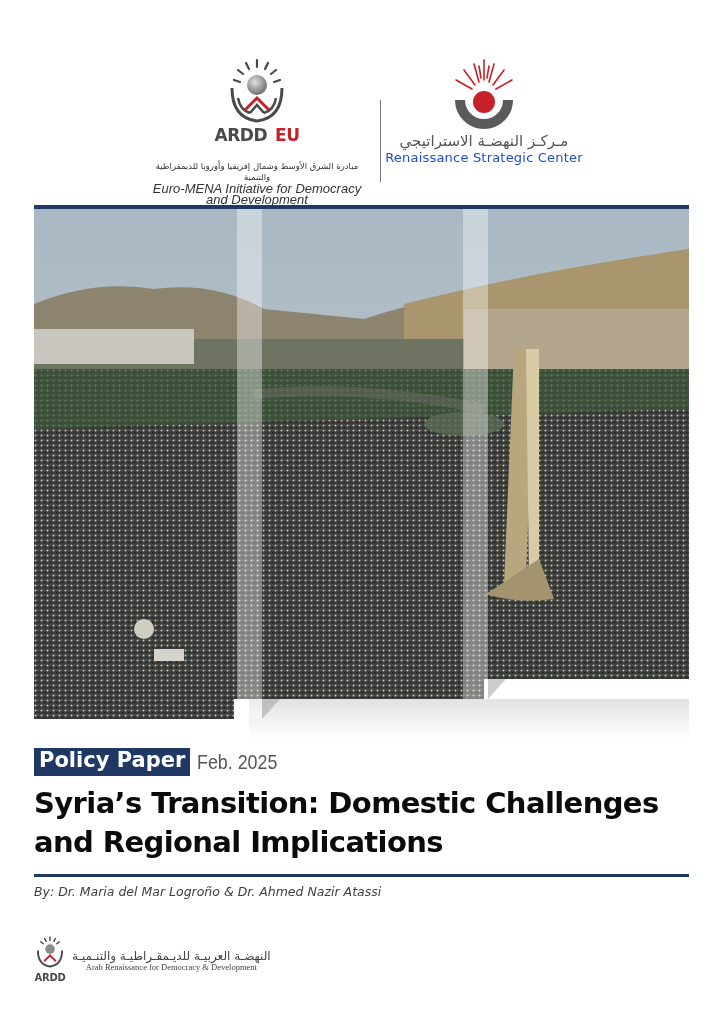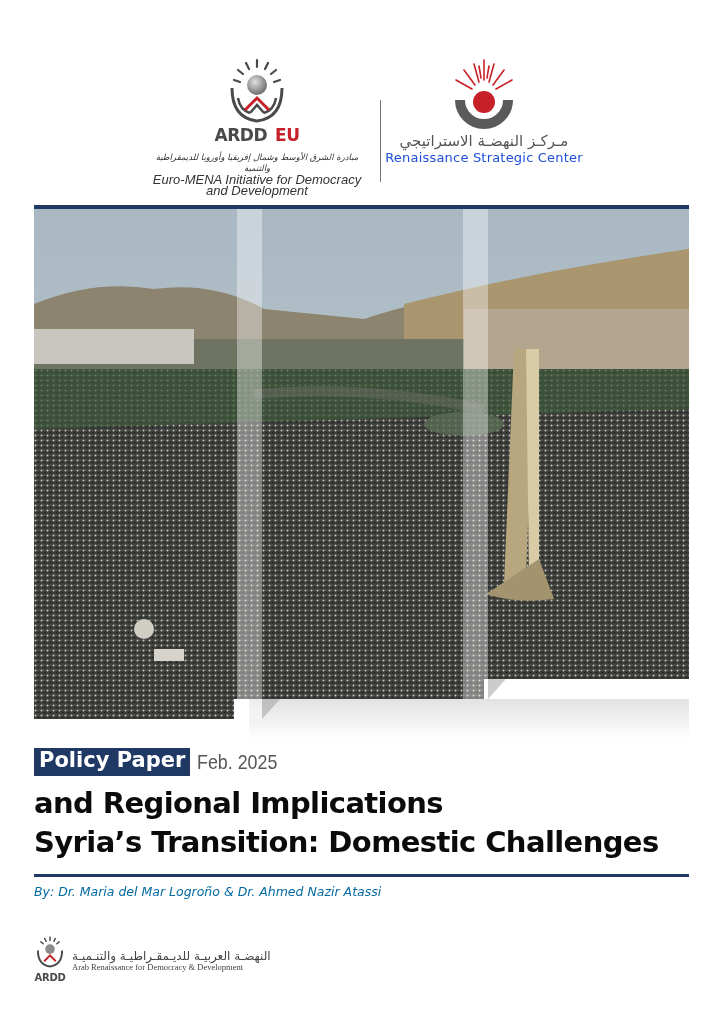--- a/index.html
+++ b/index.html
@@ -6,49 +6,49 @@
   body {
     width: 724px; height: 1024px; background: #ffffff; position: relative; overflow: hidden;
     font-family: "DejaVu Sans", sans-serif; color: #111;
   }
   .header { position: absolute; left: 0; top: 0; width: 724px; height: 200px; }
   .logo-ardd { position: absolute; left: 142px; top: 58px; width: 230px; text-align: center; }
   .logo-ardd svg { display: block; margin: 0 auto; }
   .ardd-word { font-family: "DejaVu Sans", sans-serif; font-size: 17px; font-weight: bold; letter-spacing: -0.5px; margin-top: 2px; line-height: 18px; }
   .ardd-word .grey { color: #4a4a4a; }
   .ardd-word .red { color: #c62128; padding-left: 8px; }
-  .ardd-ar { font-size: 8.5px; color: #333; margin-top: 8px; direction: rtl; line-height: 11px; font-style: italic; }
+  .ardd-ar { font-size: 8.5px; color: #333; margin-top: 17px; direction: rtl; line-height: 11px; }
   .ardd-en { font-size: 13px; color: #333; line-height: 11px; font-family: "Liberation Sans", sans-serif; font-style: italic; }
   .vdivider { position: absolute; left: 380px; top: 100px; width: 1px; height: 82px; background: #777; }
   .logo-rsc { position: absolute; left: 384px; top: 58px; width: 200px; text-align: center; }
   .logo-rsc svg { display: block; margin: 0 auto; }
   .rsc-ar { font-size: 15px; color: #555; direction: rtl; line-height: 18px; font-family: "DejaVu Sans", sans-serif; }
   .rsc-en { font-size: 13px; color: #1d4ed8; font-family: "DejaVu Sans", sans-serif; line-height: 16px; letter-spacing: 0.2px; }
 
   .topbar { position: absolute; left: 34px; top: 205px; width: 655px; height: 4px; background: #1f3864; }
 
   .photo { position: absolute; left: 34px; top: 209px; width: 655px; height: 520px; }
   .photo-svg { position: absolute; left: 0; top: 0; }
   .photo-shadow { position: absolute; left: 215px; top: 490px; width: 440px; height: 40px; background: linear-gradient(#e2e2e2, #ffffff); }
 
   .tagline { position: absolute; left: 34px; top: 747px; height: 30px; display: flex; align-items: center; }
   .tag-badge { background: #1f3864; color: #fff; font-family: "DejaVu Sans", sans-serif; font-weight: bold; font-size: 21px; padding: 0 5px 3px 5px; line-height: 25px; }
   .tag-date { font-family: "Liberation Sans", sans-serif; color: #555; font-size: 21px; margin-left: 7px; transform: scaleX(0.85); transform-origin: left center; }
 
   .title { position: absolute; left: 34px; top: 784px; width: 680px; font-family: "DejaVu Sans", sans-serif; font-weight: bold; font-size: 29px; line-height: 39px; color: #0b0b0b; letter-spacing: -0.6px; }
 
   .authorbar { position: absolute; left: 34px; top: 874px; width: 655px; height: 3px; background: #1f3864; }
-  .authors { position: absolute; left: 34px; top: 884px; font-family: "DejaVu Sans", sans-serif; font-style: italic; font-size: 12.5px; color: #0369a1; }
+  .authors { position: absolute; left: 34px; top: 884px; font-family: "DejaVu Sans", sans-serif; font-style: italic; font-size: 12.5px; color: #404040; }
 
   .footer-logo { position: absolute; left: 32px; top: 936px; display: flex; align-items: flex-start; }
   .footer-mark { width: 36px; text-align: center; }
   .footer-mark .ardd-small { font-size: 10px; font-weight: bold; color: #4a4a4a; letter-spacing: -0.3px; line-height: 11px; }
   .footer-text { margin-left: 4px; margin-top: 14px; }
   .footer-ar { font-size: 12px; color: #444; direction: rtl; text-align: right; line-height: 12px; }
-  .footer-en { font-size: 8.5px; color: #444; font-family: "Liberation Serif", serif; line-height: 11px; }
+  .footer-en { font-size: 8.5px; color: #444; font-family: "Liberation Serif", serif; line-height: 11px; text-align: center; }
 </style>
 </head>
 <body>
 
 <div class="header">
   <div class="logo-ardd">
     <svg width="62" height="66" viewBox="0 0 62 66">
       <g stroke="#4a4a4a" stroke-width="2.2" stroke-linecap="round">
         <line x1="31" y1="2" x2="31" y2="9"></line>
         <line x1="20" y1="5" x2="23" y2="11"></line>
@@ -146,22 +146,22 @@
     <path d="M454 490 L472 470 L454 470 Z" fill="#9a9a9a" opacity="0.5"></path>
   </svg>
 </div>
 
 <div class="tagline">
   <span class="tag-badge">Policy Paper</span>
   <span class="tag-date">Feb. 2025</span>
 </div>
 
 <div class="title">
+  <div>Syria’s Transition: Domestic Challenges</div>
   <div>and Regional Implications</div>
-  <div>Syria’s Transition: Domestic Challenges</div>
 </div>
 
 <div class="authorbar"></div>
 <div class="authors">By: Dr. Maria del Mar Logroño &amp; Dr. Ahmed Nazir Atassi</div>
 
 <div class="footer-logo">
   <div class="footer-mark">
     <svg width="30" height="32" viewBox="0 0 62 66">
       <g stroke="#4a4a4a" stroke-width="3" stroke-linecap="round">
         <line x1="31" y1="2" x2="31" y2="9"></line>

